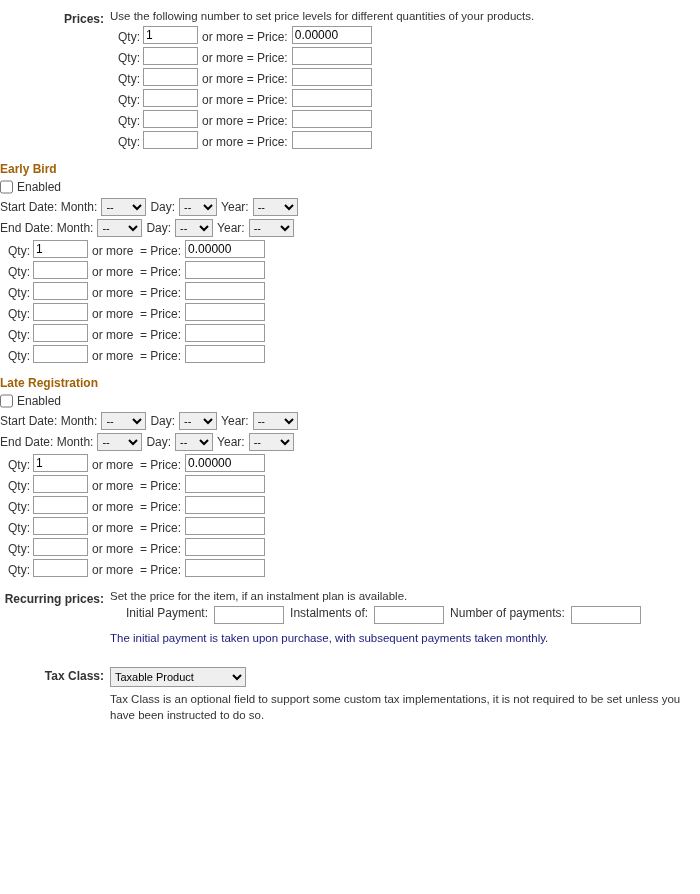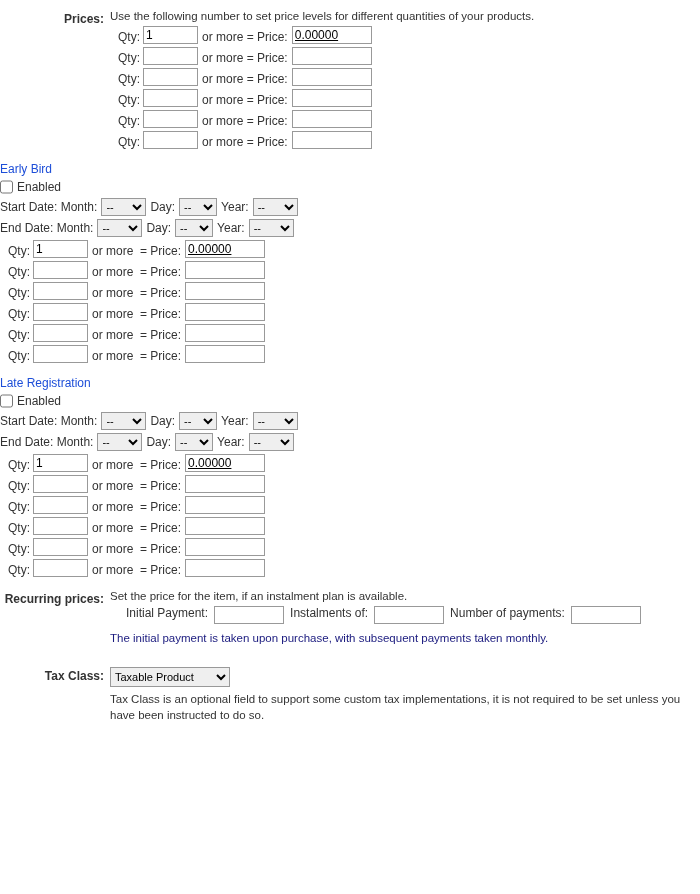--- a/index.html
+++ b/index.html
@@ -56,25 +56,24 @@
     .or-more-text {
       margin: 0 4px;
       font-size: 12px;
     }
     .price-input {
       width: 80px;
       height: 18px;
       border: 1px solid #999;
       font-size: 12px;
       padding: 1px 2px;
-      text-decoration: underline;
     }
     .alt-prices-title {
-      color: #1d4ed8;
-      font-weight: normal;
+      color: #a16207;
+      font-weight: bold;
       font-size: 12px;
       margin-bottom: 4px;
     }
     .enabled-row {
       display: flex;
       margin-bottom: 4px;
     }
     .enabled-checkbox {
       margin-right: 4px;
     }
@@ -124,21 +123,21 @@
       margin-bottom: 3px;
       line-height: 1.4;
     }
     .note-black {
       color: #333;
     }
     .tax-class-select {
       height: 20px;
       font-size: 11px;
       border: 1px solid #999;
-      width: 120px;
+      width: 136px;
     }
     .tax-note-text {
       font-size: 11.5px;
       color: #333;
       margin-top: 4px;
       line-height: 1.4;
     }
     .section-separator {
       margin-bottom: 10px;
     }

